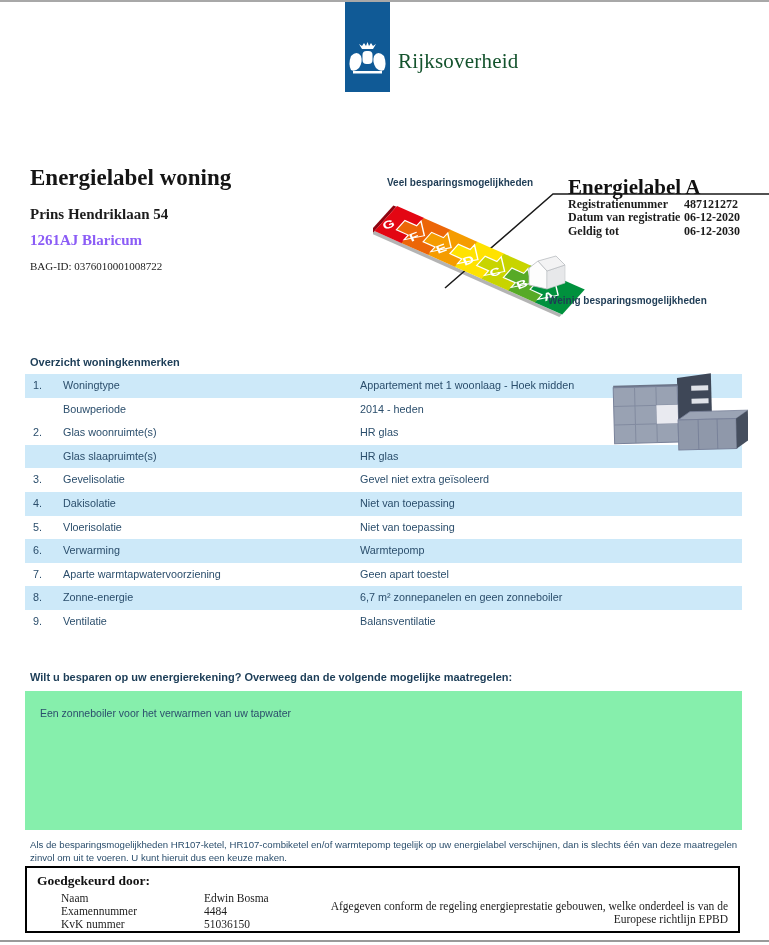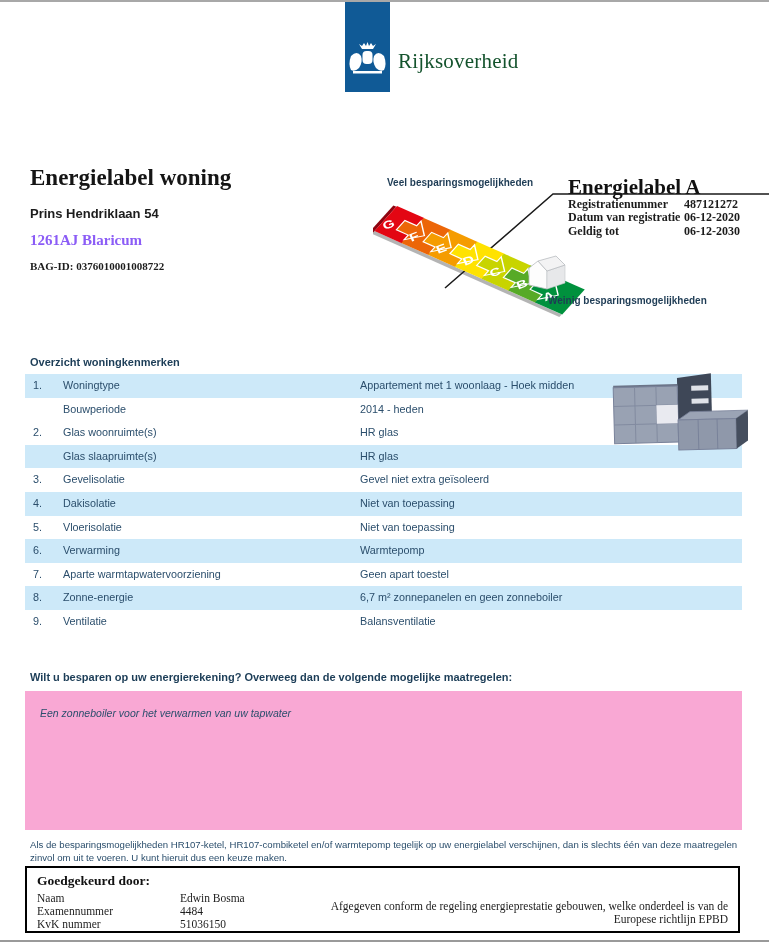--- a/index.html
+++ b/index.html
@@ -10,23 +10,23 @@
   
   .topline{left:0;top:0;width:769px;height:2px;background:#a8a8a8;}
   .bottomline{left:0;top:940px;width:769px;height:2px;background:#9a9a9a;}
 
   
   .logo-ribbon{left:345px;top:2px;width:45px;height:90px;background:#105a96;}
   .logo-text{left:398px;top:49px;font-family:"Liberation Serif",serif;font-size:21px;color:#14532d;letter-spacing:.2px;}
 
   
   .doc-title{left:30px;top:165px;font-family:"Liberation Serif",serif;font-size:23px;font-weight:bold;color:#151515;}
-  .addr1{left:30px;top:206px;font-family:Liberation Sans, sans-serif;font-size:13px;font-weight:bold;color:#1c1c1c;text-align:right;}
+  .addr1{left:30px;top:206px;font-family:Liberation Serif, serif;font-size:15px;font-weight:bold;color:#1c1c1c;text-align:right;}
   .addr2{left:30px;top:232px;font-family:"Liberation Serif",serif;font-size:15px;font-weight:bold;color:#8b5cf6;}
-  .bag{left:30px;top:260px;font-family:"Liberation Serif",serif;font-size:11px;font-weight:bold;color:#1c1c1c;}
+  .bag{left:30px;top:260px;font-family:"Liberation Serif",serif;font-size:11px;font-weight:normal;color:#1c1c1c;}
 
   
   .savings-top{left:387px;top:177px;font-size:10px;font-weight:bold;color:#1e3c55;}
   .savings-bottom{left:548px;top:295px;font-size:10px;font-weight:bold;color:#1e3c55;}
   .label-title{left:568px;top:167px;font-family:"Liberation Serif",serif;font-size:21px;font-weight:bold;color:#111;margin-top:8px;}
   .reg-block{left:568px;top:198px;font-family:"Liberation Serif",serif;font-size:12px;font-weight:bold;color:#1c1c1c;}
   .reg-row{height:13.4px;line-height:13.4px;white-space:nowrap;}
   .reg-label{display:inline-block;width:113px;}
   .connector-svg{left:440px;top:186px;width:329px;height:110px;}
   .energy-svg{left:373px;top:192px;width:230px;height:130px;}
@@ -37,33 +37,33 @@
   .tbl{left:25px;top:374px;width:717px;}
   .tr{position:relative;height:23.6px;line-height:23.6px;font-size:10.8px;color:#2b4e6c;}
   .tr.blue{background:#cde9f9;}
   .td-num{position:absolute;left:8px;}
   .td-label{position:absolute;left:38px;}
   .td-value{position:absolute;left:335px;}
   .building-svg{left:608px;top:372px;width:140px;height:92px;}
 
   
   .measures-heading{left:30px;top:671px;font-size:11px;font-weight:bold;color:#1c3d57;}
-  .measures-box{left:25px;top:691px;width:717px;height:139px;background:#f9a8d4;font-style:italic;}
+  .measures-box{left:25px;top:691px;width:717px;height:139px;background:#86efac;}
   .measure-item{position:absolute;left:15px;top:16px;font-size:10.5px;color:#2b4e6c;}
 
   
   .footnote{left:30px;top:838px;width:722px;font-size:9.6px;line-height:1.4;color:#2b4e6c;}
 
   
   .approval{left:25px;top:866px;width:715px;height:67px;border:2px solid #000;box-sizing:border-box;
             font-family:"Liberation Serif",serif;color:#1c1c1c;}
   .approval-heading{position:absolute;left:10px;top:5px;font-size:13.5px;font-weight:bold;color:#111;}
   .fields{position:absolute;left:10px;top:24px;font-size:11.5px;}
   .field-row{height:13px;line-height:13px;white-space:nowrap;}
-  .field-label{display:inline-block;width:140px;}
+  .field-label{display:inline-block;width:140px;margin-left:24px;}
   .conform{position:absolute;right:10px;bottom:5px;width:400px;text-align:right;font-size:11.5px;line-height:1.15;}
 </style>
 </head>
 <body>
 
 <div class="page">
 
   <div class="abs topline"></div>
 
   <div class="abs logo-ribbon">

